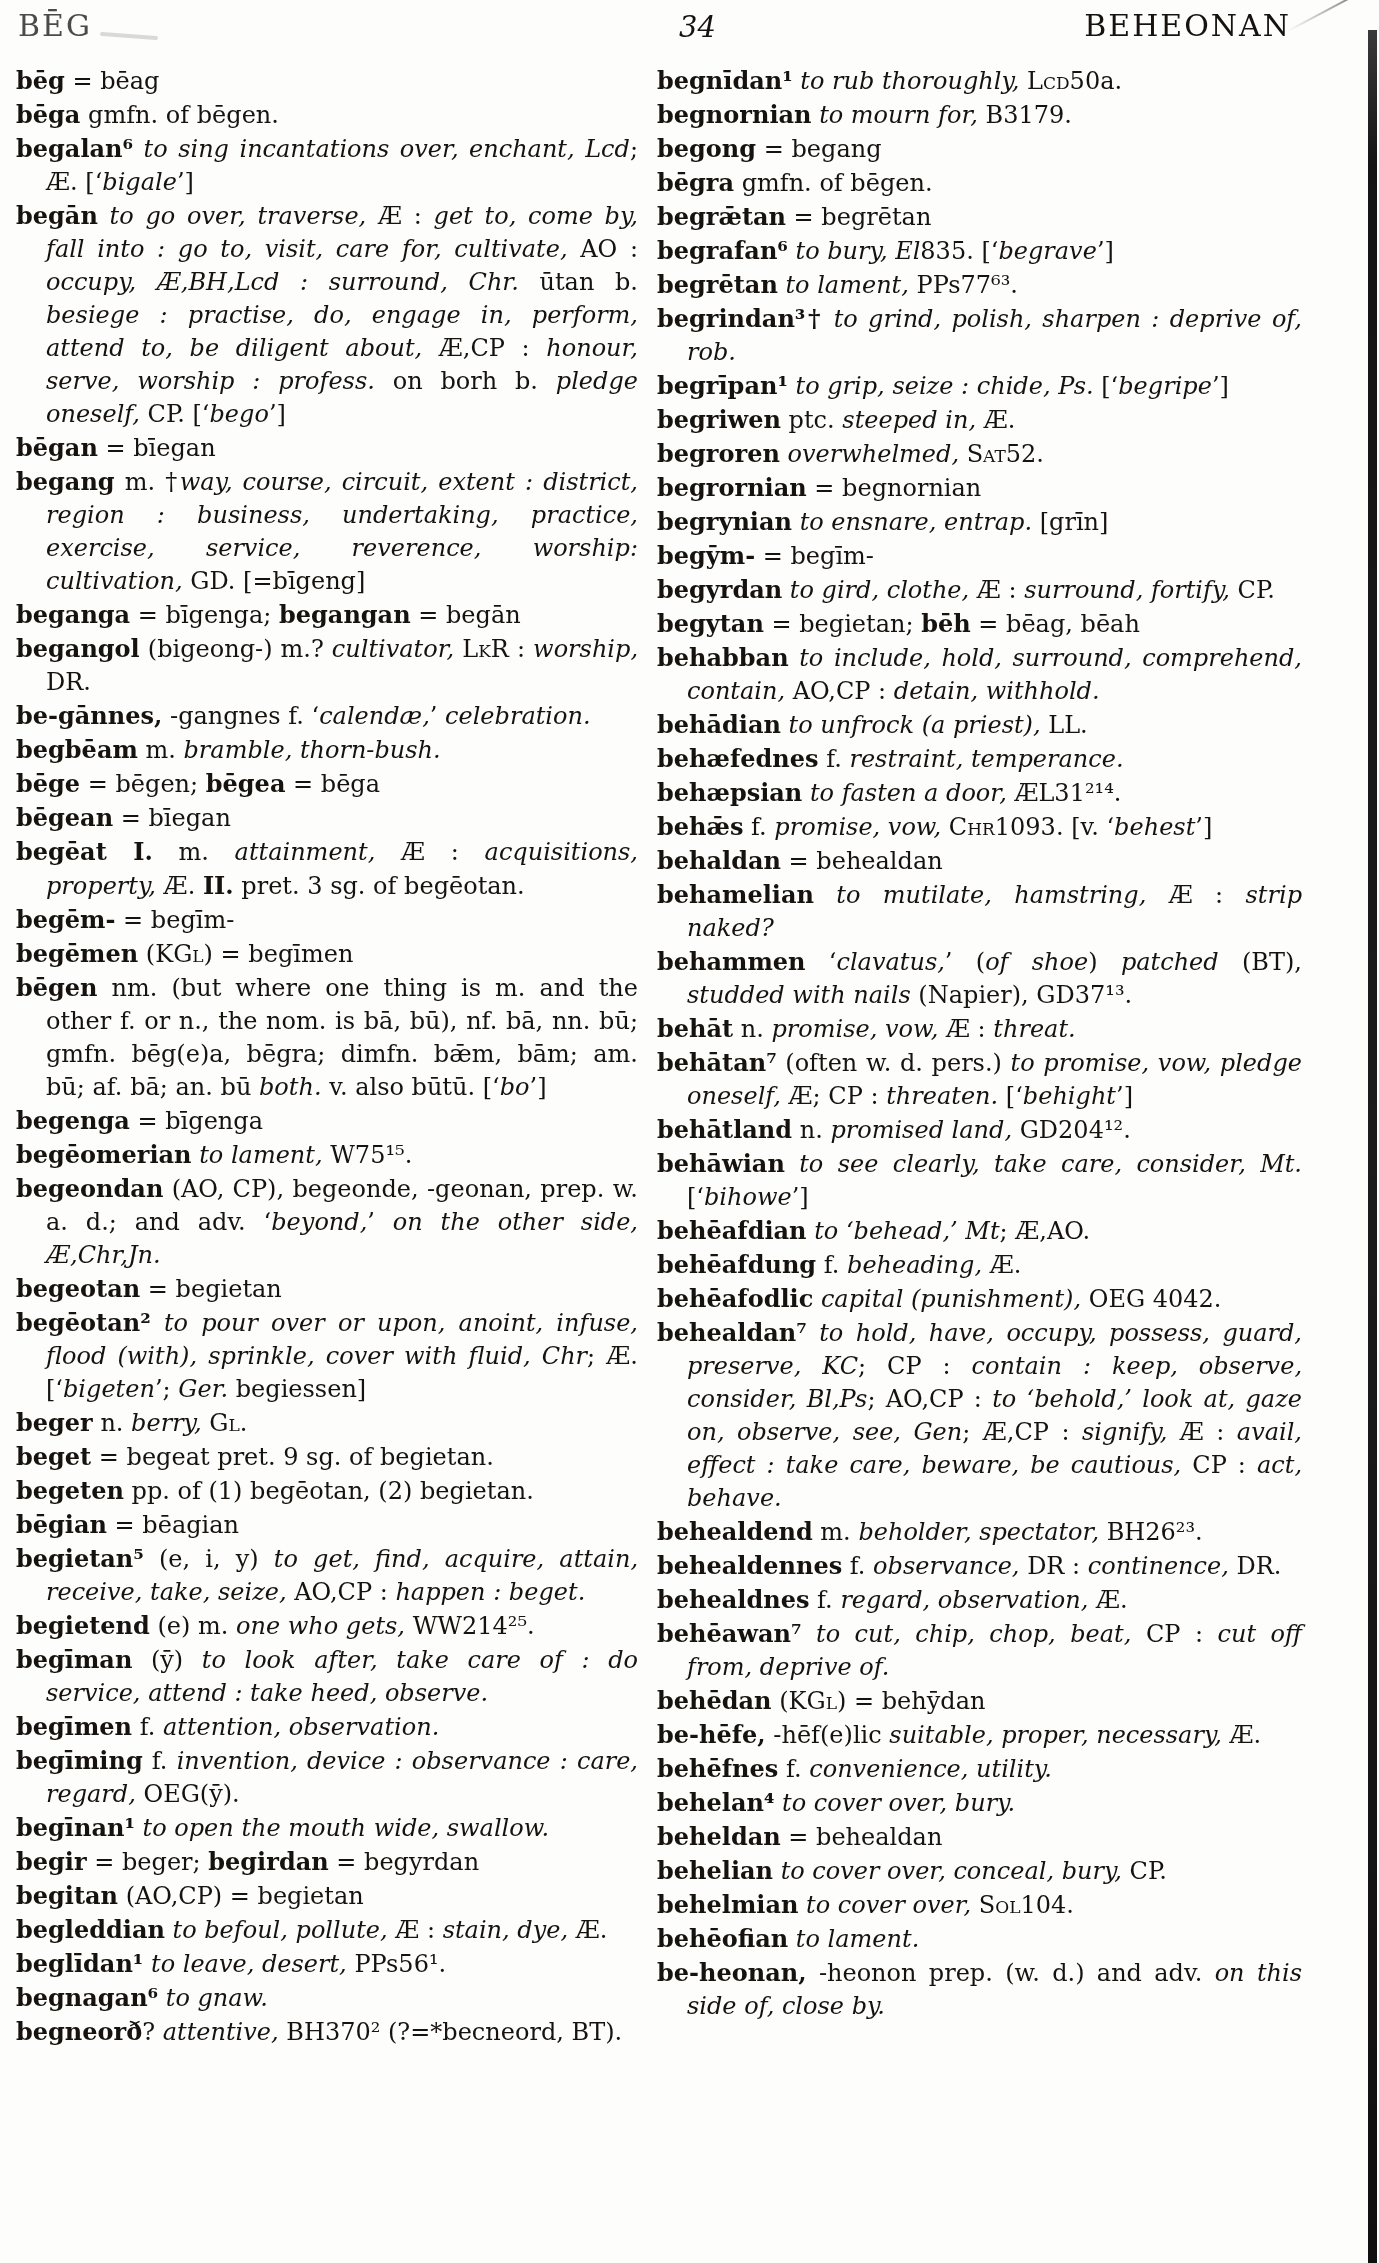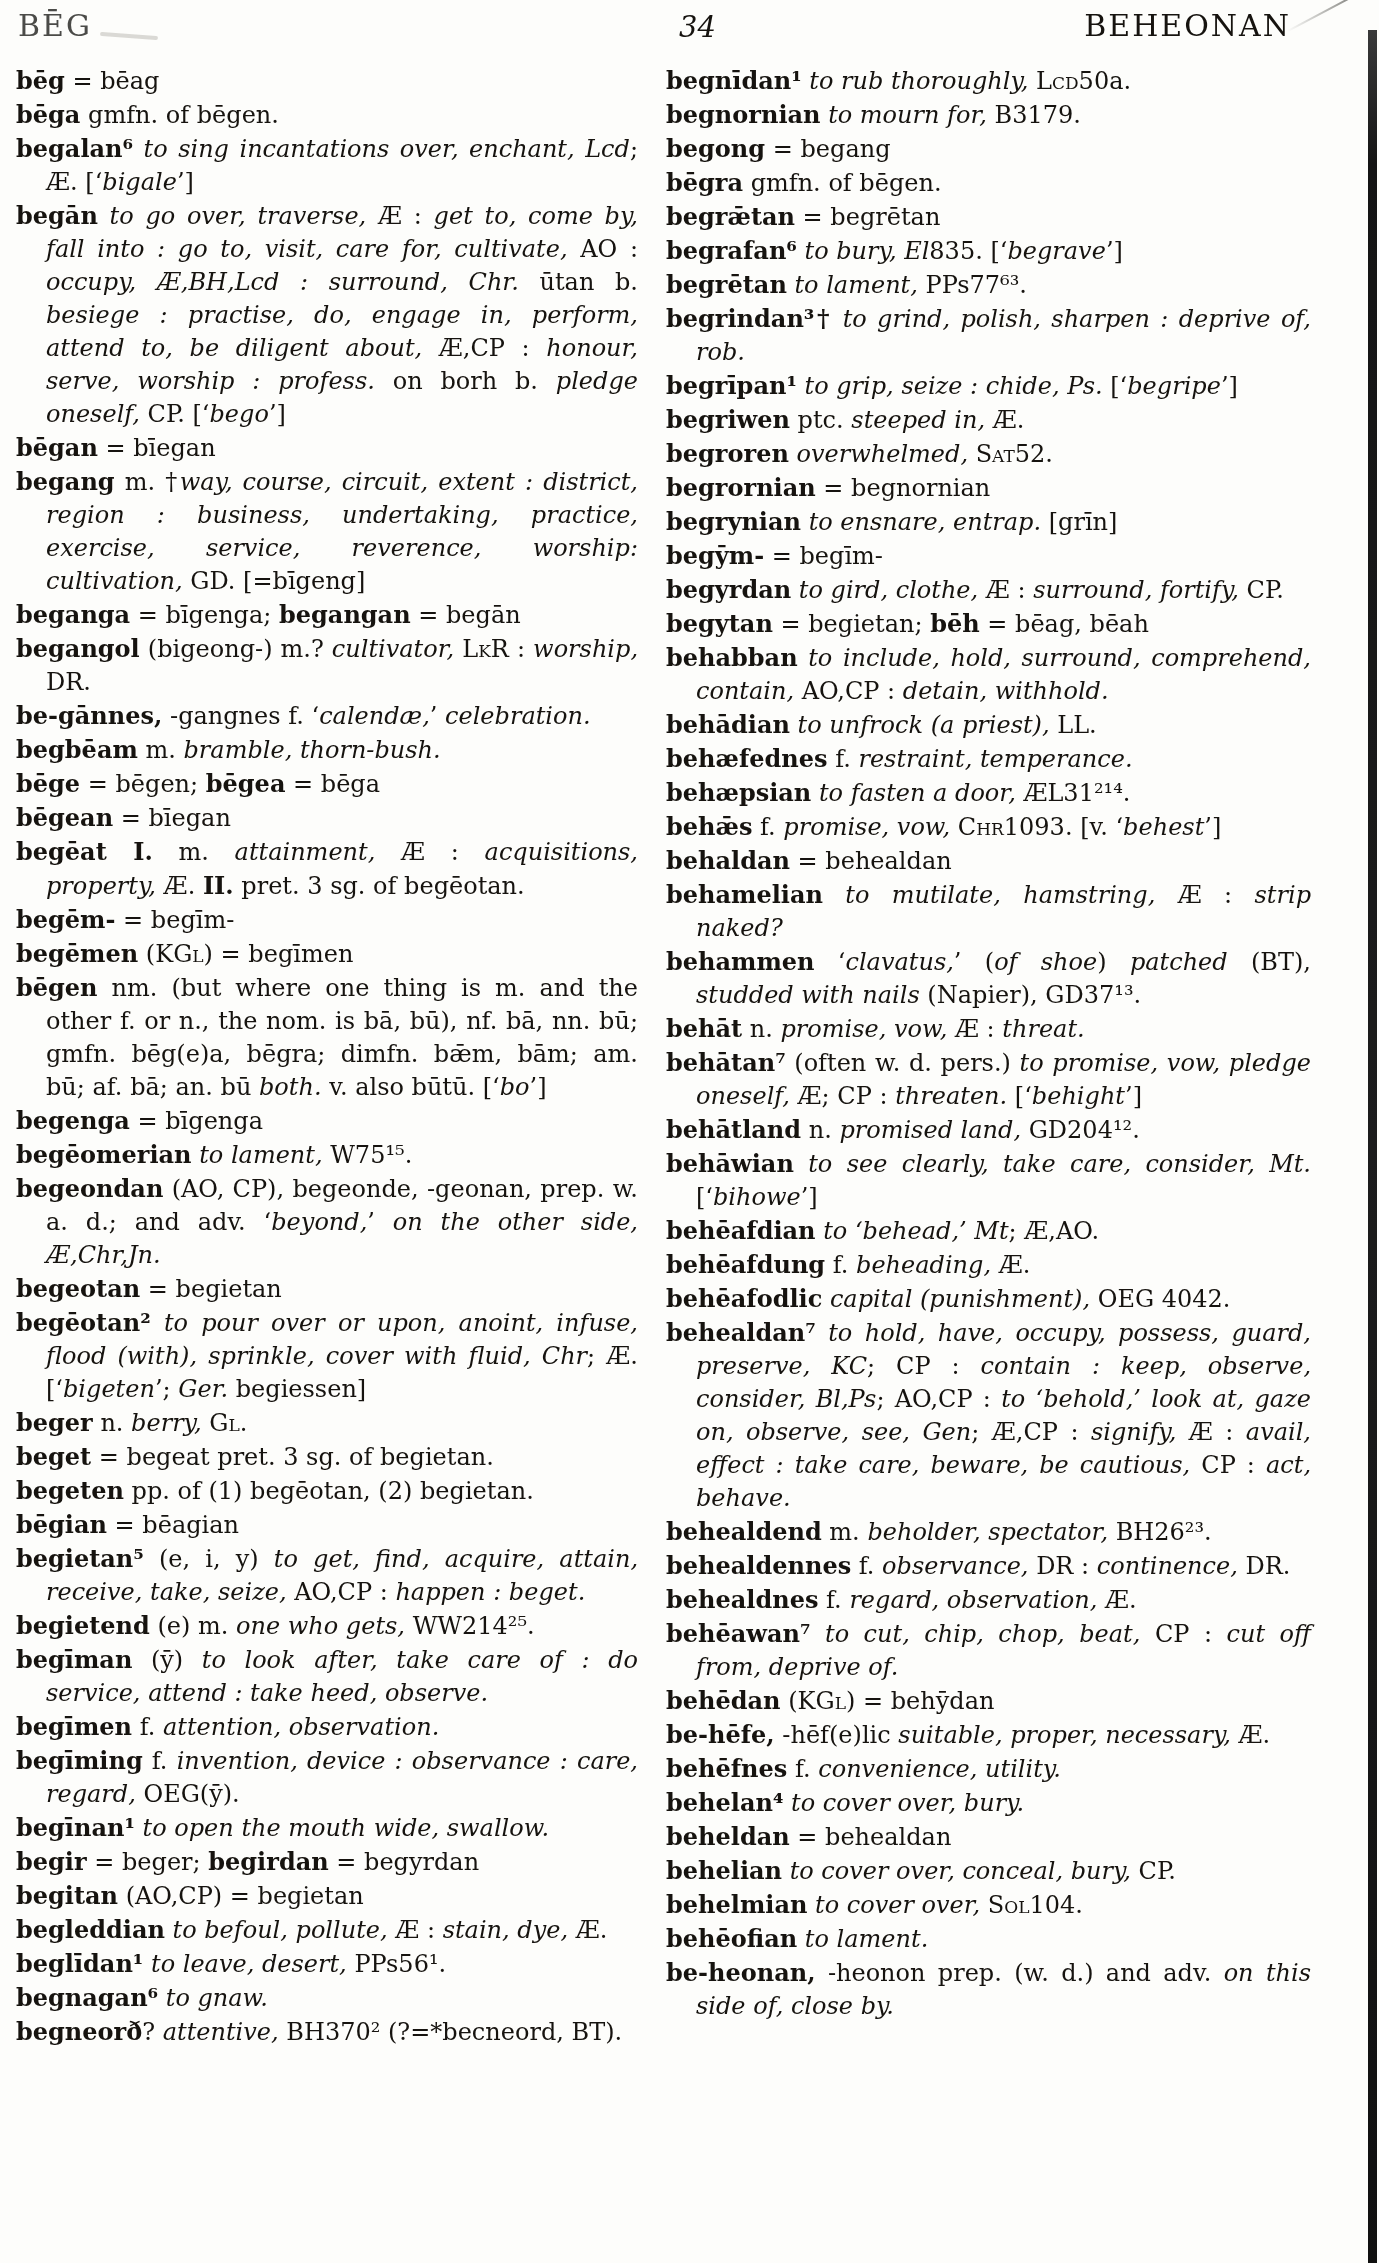--- a/index.html
+++ b/index.html
@@ -13,21 +13,21 @@
     display:flex;justify-content:space-between;align-items:baseline;
   }
   .hw{font-size:30px;letter-spacing:2px}
   .hw-left{color:#4b4b48}
   .pageno{
     position:absolute;left:50%;top:10px;transform:translateX(8px) translateX(-50%);
     font-size:29px;
     font-style:italic;
   }
   .columns{
-    position:absolute;top:64px;left:16px;display:flex;gap:28px;
+    position:absolute;top:64px;left:16px;display:flex;gap:19px;
   }
   .col{width:622px}
   .col.right{width:645px}
   .entry{
     margin:0;text-align:justify;
     font-size:24px;line-height:33px;
     padding-left:30px;text-indent:-30px;
   }
   .s-b{font-weight:700}
   .s-i{font-style:italic}
@@ -76,21 +76,21 @@
       <p class="entry"><span class="s-b">begēat I.</span><span class="s-r"> m. </span><span class="s-i">attainment, </span><span class="s-r">Æ : </span><span class="s-i">acquisitions, property, </span><span class="s-r">Æ.  </span><span class="s-b">II.</span><span class="s-r"> pret. 3 sg. of begēotan.</span></p>
       <p class="entry"><span class="s-b">begēm-</span><span class="s-r"> = begīm-</span></p>
       <p class="entry"><span class="s-b">begēmen</span><span class="s-r"> (</span><span class="s-sc">KGl</span><span class="s-r">) = begīmen</span></p>
       <p class="entry"><span class="s-b">bēgen</span><span class="s-r"> nm. (but where one thing is m. and the other f. or n., the nom. is bā, bū), nf. bā, nn. bū; gmfn. bēg(e)a, bēgra; dimfn. bǣm, bām; am. bū; af. bā; an. bū </span><span class="s-i">both.</span><span class="s-r">  v. also būtū.  [‘</span><span class="s-i">bo</span><span class="s-r">’]</span></p>
       <p class="entry"><span class="s-b">begenga</span><span class="s-r"> = bīgenga</span></p>
       <p class="entry"><span class="s-b">begēomerian</span><span class="s-i"> to lament, </span><span class="s-r">W75¹⁵.</span></p>
       <p class="entry"><span class="s-b">begeondan</span><span class="s-r"> (AO, CP), begeonde, -geonan, prep. w. a. d.; and adv. ‘</span><span class="s-i">beyond,</span><span class="s-r">’ </span><span class="s-i">on the other side, Æ,Chr,Jn.</span></p>
       <p class="entry"><span class="s-b">begeotan</span><span class="s-r"> = begietan</span></p>
       <p class="entry"><span class="s-b">begēotan²</span><span class="s-i"> to pour over or upon, anoint, infuse, flood (with), sprinkle, cover with fluid, Chr</span><span class="s-r">; Æ.  [‘</span><span class="s-i">bigeten</span><span class="s-r">’; </span><span class="s-i">Ger.</span><span class="s-r"> begiessen]</span></p>
       <p class="entry"><span class="s-b">beger</span><span class="s-r"> n. </span><span class="s-i">berry, </span><span class="s-sc">Gl</span><span class="s-r">.</span></p>
-      <p class="entry"><span class="s-b">beget</span><span class="s-r"> = begeat pret. 3 sg. of begietan.</span></p>
+      <p class="entry"><span class="s-b">beget</span><span class="s-r"> = begeat pret. 9 sg. of begietan.</span></p>
       <p class="entry"><span class="s-b">begeten</span><span class="s-r"> pp. of (1) begēotan, (2) begietan.</span></p>
       <p class="entry"><span class="s-b">bēgian</span><span class="s-r"> = bēagian</span></p>
       <p class="entry"><span class="s-b">begietan⁵</span><span class="s-r"> (e, i, y) </span><span class="s-i">to get, find, acquire, attain, receive, take, seize, </span><span class="s-r">AO,CP : </span><span class="s-i">happen : beget.</span></p>
       <p class="entry"><span class="s-b">begietend</span><span class="s-r"> (e) m. </span><span class="s-i">one who gets, </span><span class="s-r">WW214²⁵.</span></p>
       <p class="entry"><span class="s-b">begīman</span><span class="s-r"> (ȳ) </span><span class="s-i">to look after, take care of : do service, attend : take heed, observe.</span></p>
       <p class="entry"><span class="s-b">begīmen</span><span class="s-r"> f. </span><span class="s-i">attention, observation.</span></p>
       <p class="entry"><span class="s-b">begīming</span><span class="s-r"> f. </span><span class="s-i">invention, device : observance : care, regard, </span><span class="s-r">OEG(ȳ).</span></p>
       <p class="entry"><span class="s-b">begīnan¹</span><span class="s-i"> to open the mouth wide, swallow.</span></p>
       <p class="entry"><span class="s-b">begir</span><span class="s-r"> = beger; </span><span class="s-b">begirdan</span><span class="s-r"> = begyrdan</span></p>
       <p class="entry"><span class="s-b">begitan</span><span class="s-r"> (AO,CP) = begietan</span></p>

